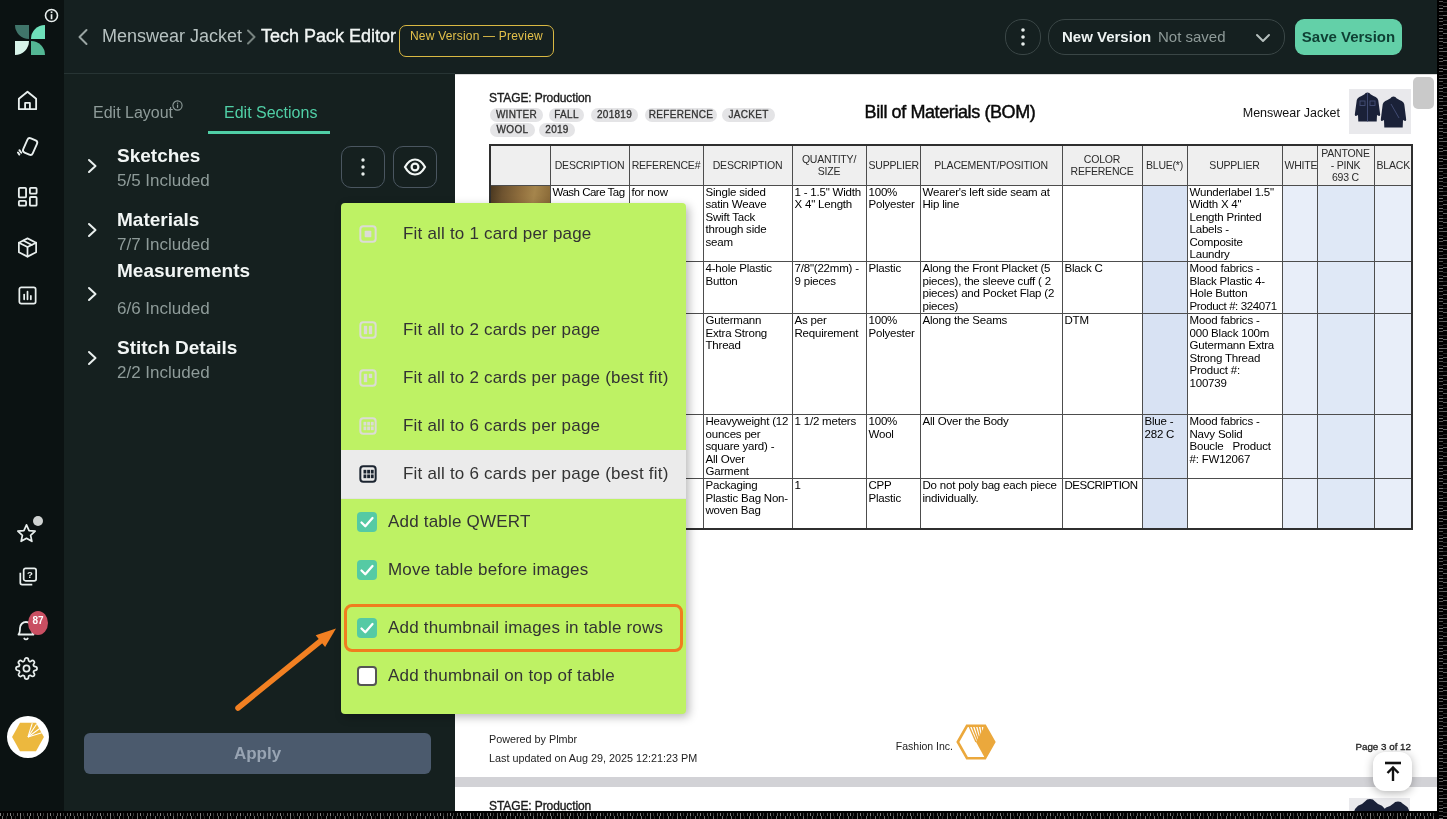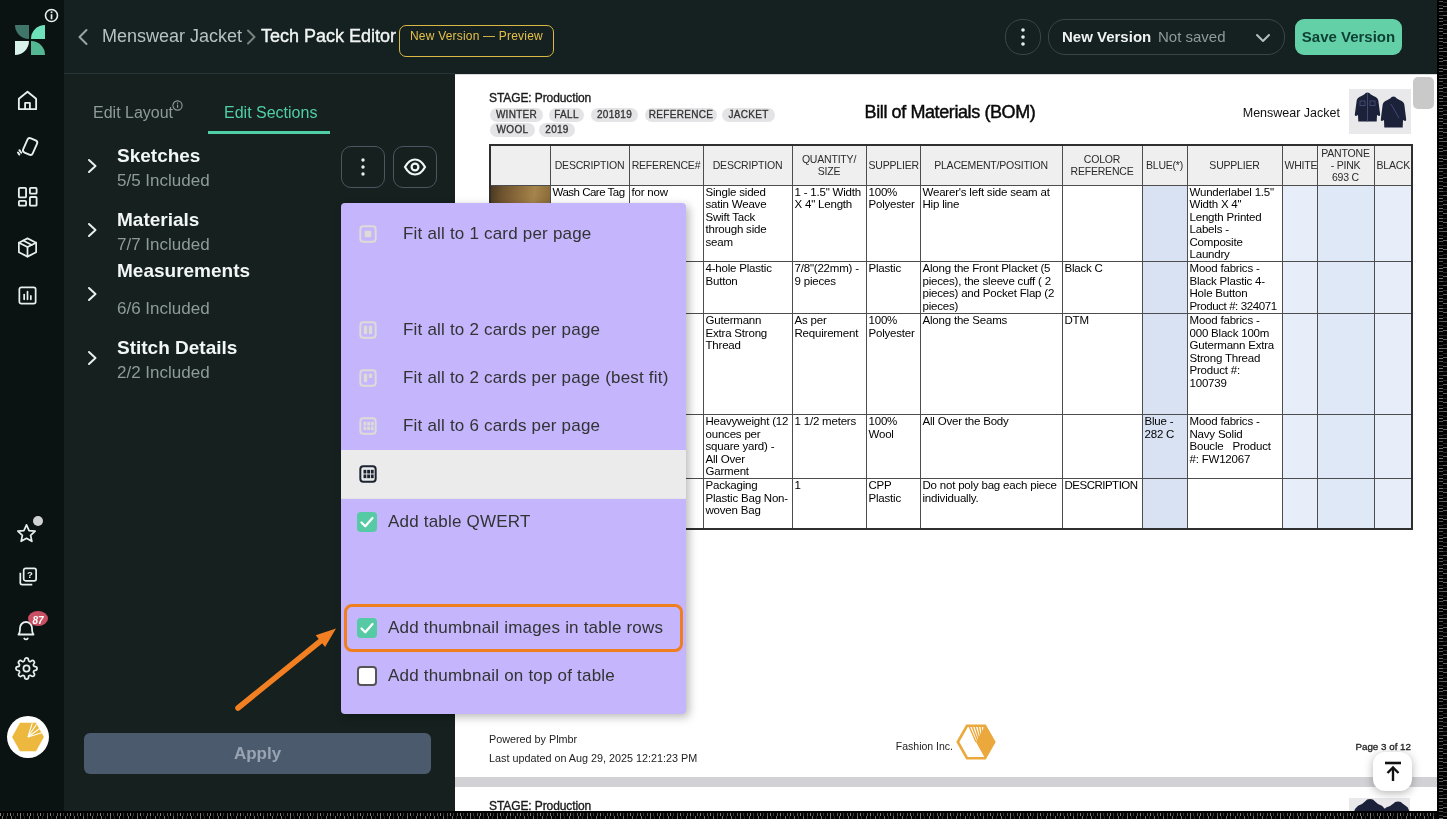--- a/index.html
+++ b/index.html
@@ -64,21 +64,21 @@
   #bom th { background:#efefef; vertical-align:middle; text-align:center;
          font-size:10.5px; line-height:12px; letter-spacing:-0.2px; color:#2b2b2b; }
   #bom { border:2px solid #2f2f2f; }
   .cblue  { background:#d8e2f3; }
   .clblue { background:#e8eef9; }
   .cpant  { background:#dfe8f6; }
   
   .f11 { font-size:10.8px; color:#222; }
   #scrollthumb { left:958px; top:4px; width:21px; height:32px; background:#c9c9c9; border-radius:5px; }
   
-  #menu { left:341px; top:203px; width:345px; height:511px; background:#c4b5fd; z-index:30;
+  #menu { left:341px; top:203px; width:345px; height:511px; background:#bef264; z-index:30;
           border-radius:4px; box-shadow:3px 3px 10px rgba(0,0,0,.28); }
   .mi { position:absolute; left:0; width:345px; height:48px; }
   .mi-txt { position:absolute; left:62px; top:14px; font-size:17px; color:#333; letter-spacing:.2px; }
   .ck-txt { position:absolute; left:47px; top:14px; font-size:17px; color:#333; letter-spacing:.2px; }
   .mi-ic { position:absolute; left:17px; top:14px; }
   .ckb { position:absolute; left:16px; top:14px; width:20px; height:20px; border-radius:4px; }
   .ckb.on { background:#55caa4; }
   .ckb.off { background:#fff; border:2px solid #555; }
   #selrow { background:#ebebeb; }
   #mdiv { position:absolute; left:0; top:295px; width:345px; height:1px; background:#e3e3e3; }
@@ -219,21 +219,21 @@
   <svg class="abs" style="left:16px; top:565px;" width="23" height="23" viewBox="0 0 24 24" fill="none" stroke="#e9efee" stroke-width="1.8" stroke-linejoin="round">
     <rect x="8" y="3.5" width="13" height="13" rx="2"></rect>
     <path d="M4.5 8 V18.5 A 2 2 0 0 0 6.5 20.5 H17"></path>
     <text x="14.5" y="13.8" font-size="10" font-weight="700" fill="#e9efee" stroke="none" text-anchor="middle" font-family="Liberation Sans, sans-serif">?</text>
   </svg>
 
   <svg class="abs" style="left:14px; top:618px;" width="24" height="24" viewBox="0 0 24 24" fill="none" stroke="#e9efee" stroke-width="1.8" stroke-linecap="round" stroke-linejoin="round">
     <path d="M6 10 a6 6 0 0 1 12 0 c0 5 1.5 6.5 1.5 6.5 H4.5 c0 0 1.5 -1.5 1.5 -6.5"></path>
     <path d="M10.3 20.5 a2 2 0 0 0 3.4 0"></path>
   </svg>
-  <div class="abs" style="left:28px; top:611px; width:20px; height:15px; border-radius:50%; background:#c94f62; color:#fff; font-size:10px; font-weight:700; text-align:center; line-height:20px;font-style:italic;">87</div>
+  <div class="abs" style="left:28px; top:611px; width:20px; height:24px; border-radius:50%; background:#c94f62; color:#fff; font-size:10px; font-weight:700; text-align:center; line-height:20px;">87</div>
 
   <svg class="abs" style="left:15px; top:657px;" width="23" height="23" viewBox="0 0 24 24" fill="none" stroke="#e9efee" stroke-width="1.8" stroke-linecap="round" stroke-linejoin="round">
     <circle cx="12" cy="12" r="3.2"></circle>
     <path d="M19.4 15a1.65 1.65 0 0 0 .33 1.82l.06.06a2 2 0 1 1-2.83 2.83l-.06-.06a1.65 1.65 0 0 0-1.82-.33 1.65 1.65 0 0 0-1 1.51V21a2 2 0 1 1-4 0v-.09A1.65 1.65 0 0 0 9 19.4a1.65 1.65 0 0 0-1.82.33l-.06.06a2 2 0 1 1-2.83-2.83l.06-.06a1.65 1.65 0 0 0 .33-1.82 1.65 1.65 0 0 0-1.51-1H3a2 2 0 1 1 0-4h.09A1.65 1.65 0 0 0 4.6 9a1.65 1.65 0 0 0-.33-1.82l-.06-.06a2 2 0 1 1 2.83-2.83l.06.06a1.65 1.65 0 0 0 1.82.33H9a1.65 1.65 0 0 0 1-1.51V3a2 2 0 1 1 4 0v.09a1.65 1.65 0 0 0 1 1.51 1.65 1.65 0 0 0 1.82-.33l.06-.06a2 2 0 1 1 2.83 2.83l-.06.06a1.65 1.65 0 0 0-.33 1.82V9a1.65 1.65 0 0 0 1.51 1H21a2 2 0 1 1 0 4h-.09a1.65 1.65 0 0 0-1.51 1z"></path>
   </svg>
 
   <div class="abs" style="left:7px; top:716px; width:42px; height:42px; border-radius:50%; background:#fff;"></div>
   <svg class="abs" style="left:11px; top:721px;" width="34" height="32" viewBox="0 0 32 30">
     <polygon points="1,15 8.5,1.5 23.5,1.5 31,15 23.5,28.5 8.5,28.5" fill="#ecb83e"></polygon>
     <g stroke="#fff" stroke-width="1">
@@ -464,28 +464,35 @@
       <rect x="2.8" y="2.8" width="18.4" height="18.4" rx="3.5" fill="none" stroke="#1b2430" stroke-width="2.4"></rect>
       <g fill="#1b2430">
           <rect x="6.6" y="7" width="3.4" height="4.4"></rect>
           <rect x="11" y="7" width="3.4" height="4.4"></rect>
           <rect x="15.4" y="7" width="3.4" height="4.4"></rect>
       <rect x="6.6" y="12.6" width="3.4" height="4.4"></rect>
           <rect x="11" y="12.6" width="3.4" height="4.4"></rect>
           <rect x="15.4" y="12.6" width="3.4" height="4.4"></rect>
         </g>
     </svg>
+    <div class="mi-txt">Fit all to 6 cards per page (best fit)</div>
   </div>
   <div id="mdiv"></div>
   <div class="mi" style="top:295px;">
     <div class="ckb on"><svg width="20" height="20" viewBox="0 0 20 20">
           <path d="M4.5 10.5 L8.3 14.2 L15.5 6" fill="none" stroke="#fff" stroke-width="2.3" stroke-linecap="round" stroke-linejoin="round"></path>
         </svg></div>
     <div class="ck-txt">Add table QWERT</div>
   </div>
+  <div class="mi" style="top:343px;">
+    <div class="ckb on"><svg width="20" height="20" viewBox="0 0 20 20">
+          <path d="M4.5 10.5 L8.3 14.2 L15.5 6" fill="none" stroke="#fff" stroke-width="2.3" stroke-linecap="round" stroke-linejoin="round"></path>
+        </svg></div>
+    <div class="ck-txt">Move table before images</div>
+  </div>
   <div class="mi" style="top:401px;">
     <div class="ckb on"><svg width="20" height="20" viewBox="0 0 20 20">
           <path d="M4.5 10.5 L8.3 14.2 L15.5 6" fill="none" stroke="#fff" stroke-width="2.3" stroke-linecap="round" stroke-linejoin="round"></path>
         </svg></div>
     <div class="ck-txt">Add thumbnail images in table rows</div>
   </div>
   <div id="obox"></div>
   <div class="mi" style="top:449px;">
     <div class="ckb off"></div>
     <div class="ck-txt">Add thumbnail on top of table</div>

